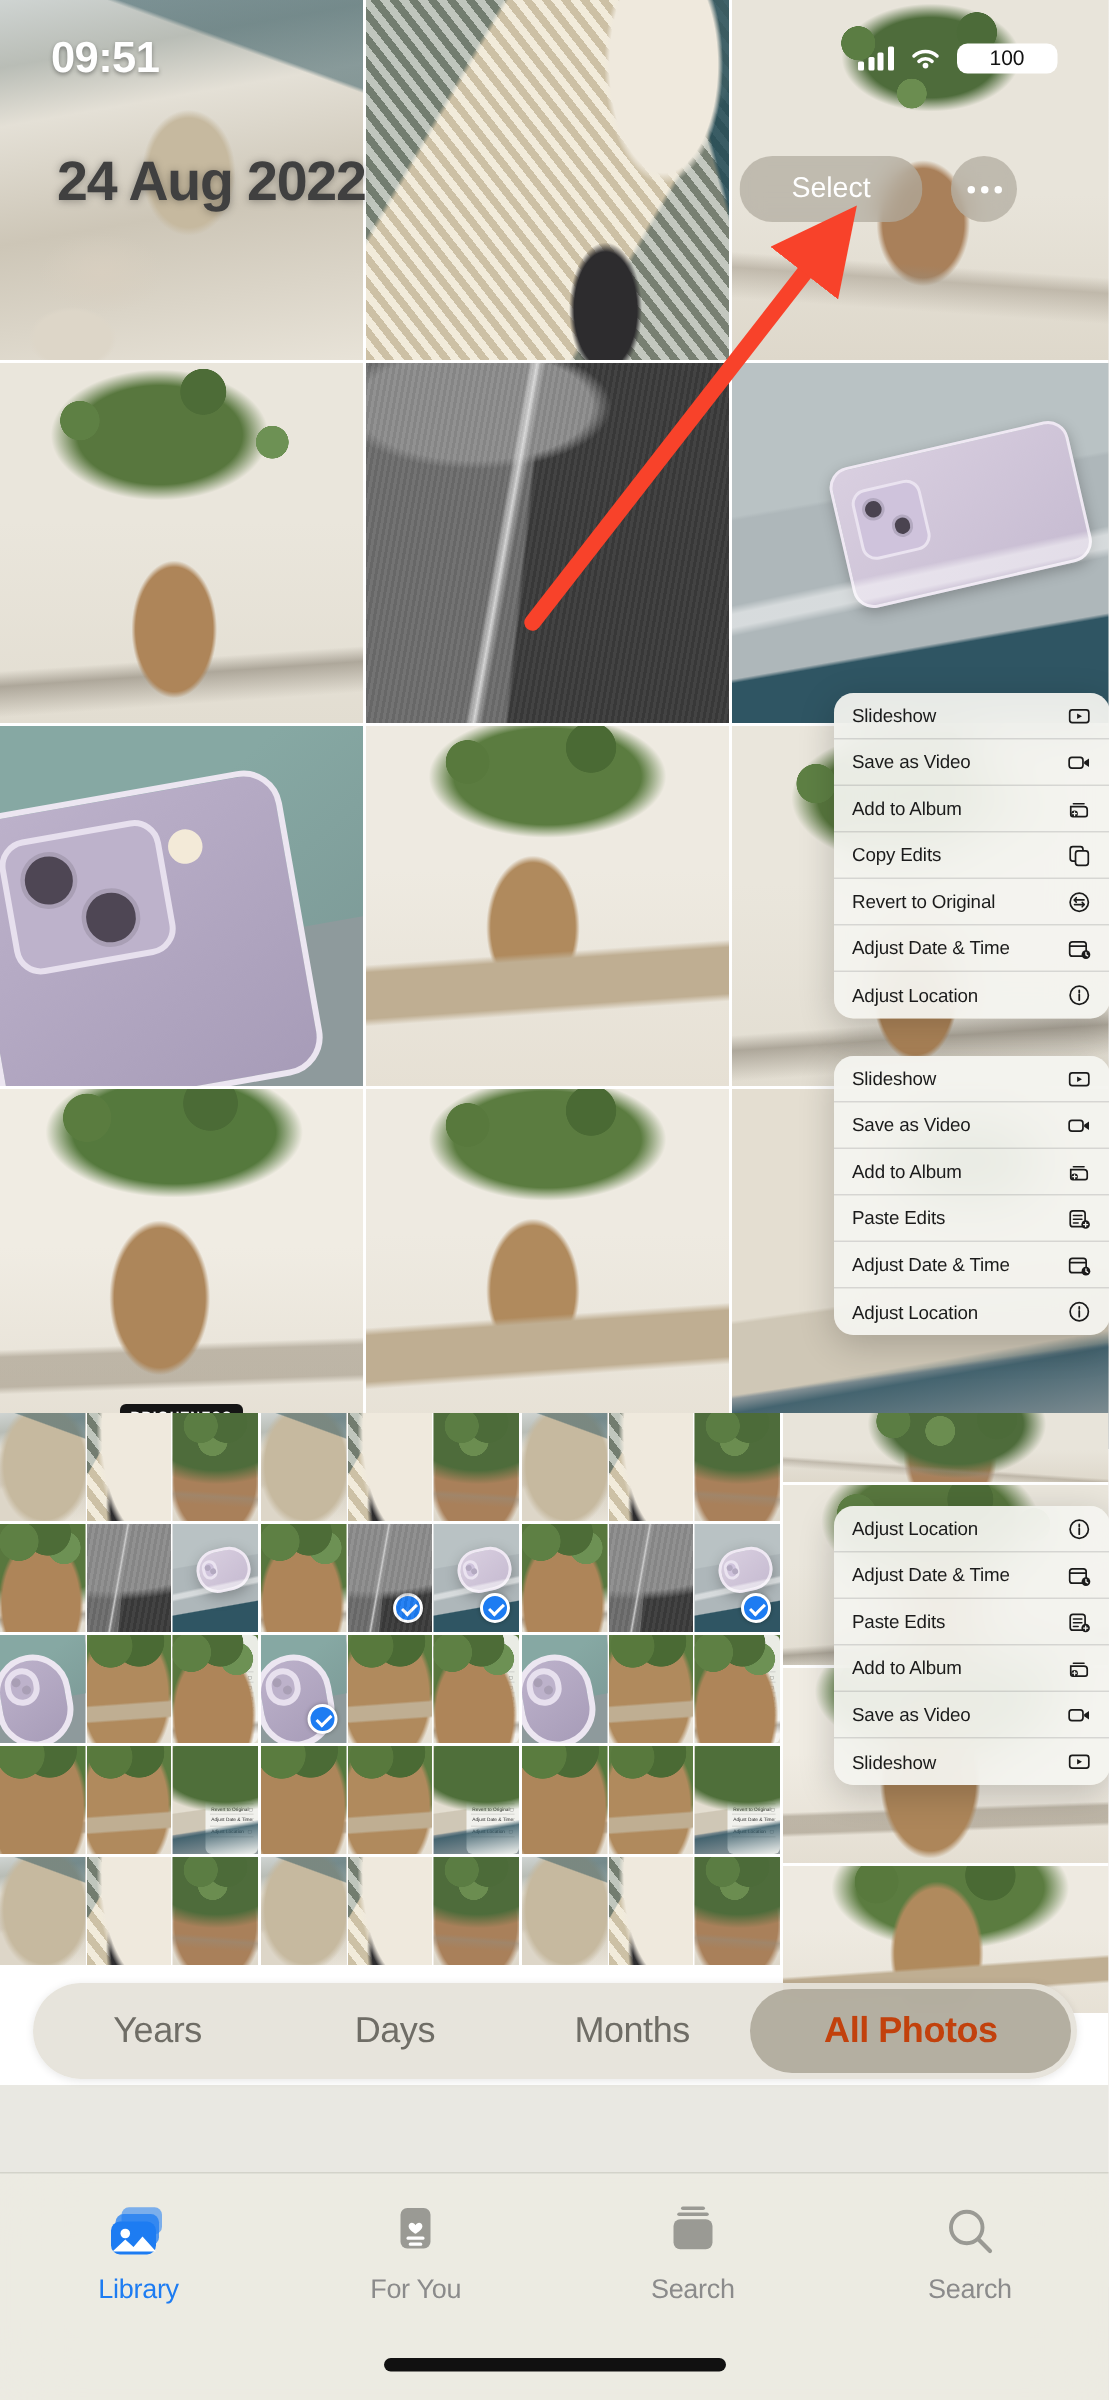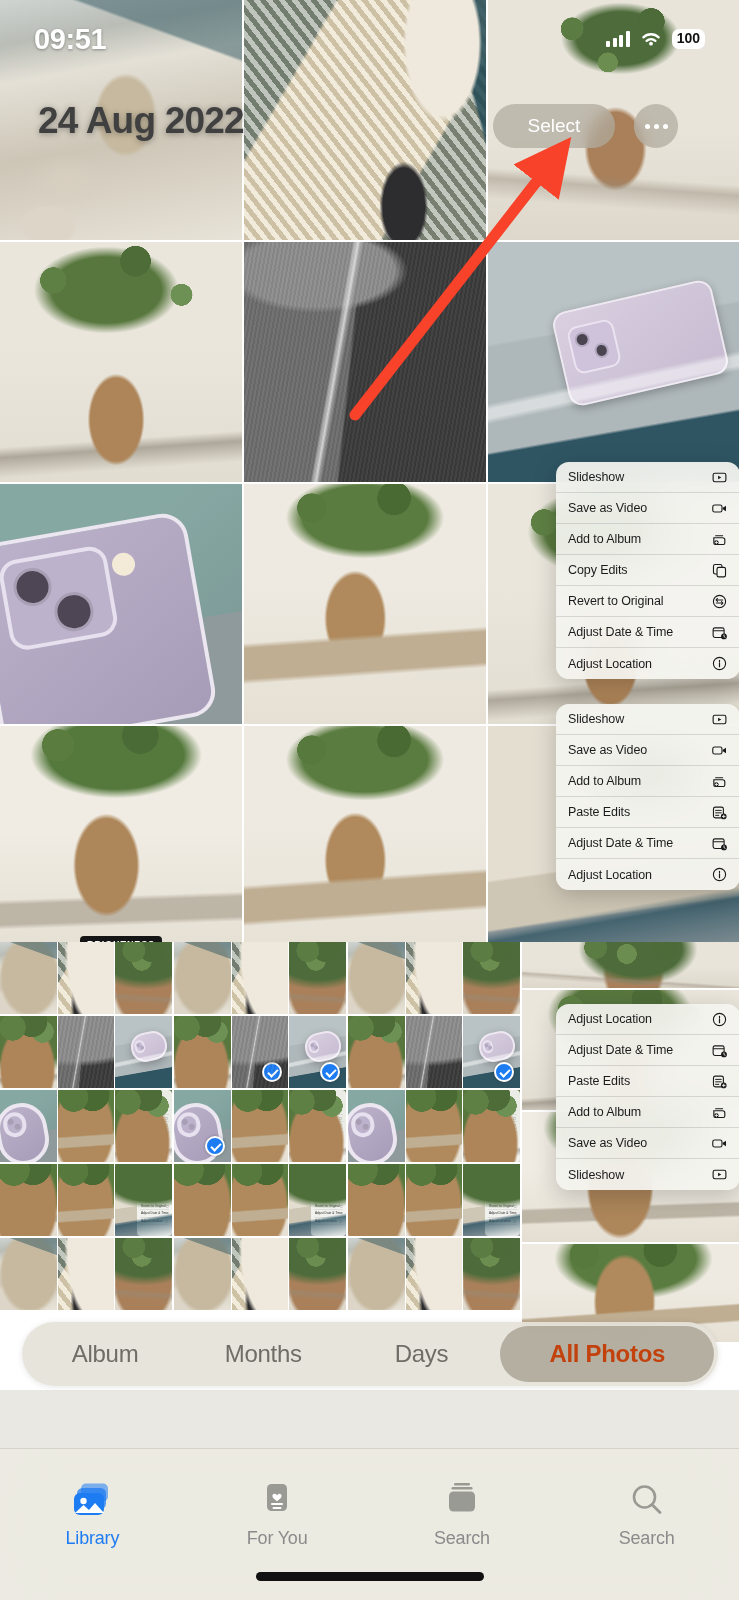--- a/index.html
+++ b/index.html
@@ -267,22 +267,22 @@
   }
   .sb-right{ display:flex; align-items:center; gap:9px; margin-top:6px; }
   .bars{ display:flex; align-items:flex-end; gap:2.5px; height:16px; }
   .bars i{ width:4px; background:#fff; border-radius:1px; display:block; }
   .bars i:nth-child(1){ height:6px; }
   .bars i:nth-child(2){ height:9px; }
   .bars i:nth-child(3){ height:12.5px; }
   .bars i:nth-child(4){ height:16px; }
   .wifi svg{ display:block; }
   .battery{
-    background:#fff; color:#111; font-size:14px; font-weight:700;
-    border-radius:7px; padding:1px 5px 2px; line-height:1.15;
+    background:#fff; color:#111; font-size:14px; font-weight:400;
+    border-radius:7px; padding:1px 22px 2px; line-height:1.15;
   }
 
   
   .hdr-date{
     position:absolute; left:38px; top:100px;
     color:#404040; font-size:37px; font-weight:700; letter-spacing:-.8px;
     text-shadow:0 1px 6px rgba(0,0,0,.35);
   }
   .btn-select{
     position:absolute; left:493px; top:104px;
@@ -326,21 +326,21 @@
     color:#c2410c; font-weight:700;
     flex:1.35;
   }
 
   
   .tabbar{
     position:absolute; left:0; bottom:0; width:739px; height:152px;
     background:rgba(236,234,226,.92);
     backdrop-filter:blur(24px); -webkit-backdrop-filter:blur(24px);
     border-top:.5px solid rgba(0,0,0,.10);
-    display:flex; align-items:flex-start; padding-top:30px;
+    display:flex; align-items:flex-start; padding-top:18px;
   }
   .tab{
     flex:1; display:flex; flex-direction:column; align-items:center; gap:7px;
     cursor:pointer; color:#8b8b8b;
   }
   .tab .tlabel{ font-size:18px; letter-spacing:-.2px; }
   .tab.active{ color:#1d7cf2; }
   .tab .ticon{ height:42px; display:flex; align-items:center; justify-content:center; }
   .home-indicator{
     position:absolute; left:50%; transform:translateX(-50%); bottom:19px;
@@ -973,23 +973,23 @@
   <svg class="arrow-svg" viewBox="0 0 739 1600">
     <defs>
       <marker id="ahead" markerWidth="5.2" markerHeight="5.2" refX="2.2" refY="2.6" orient="auto">
         <path d="M0,0 L5.2,2.6 L0,5.2 z" fill="#F8422A"></path>
       </marker>
     </defs>
     <line x1="355" y1="415" x2="551" y2="163" stroke="#F8422A" stroke-width="11" stroke-linecap="round" marker-end="url(#ahead)"></line>
   </svg>
 
   <div class="segmented">
-      <div class="seg">Album</div>
+      <div class="seg">Years</div>
+      <div class="seg">Days</div>
       <div class="seg">Months</div>
-      <div class="seg">Days</div>
       <div class="seg active">All Photos</div>
     </div>
 
   <div class="tabbar">
 
     <div class="tab active">
       <span class="ticon">
         <svg width="40" height="36" viewBox="0 0 40 36">
           <rect x="9" y="1.5" width="27" height="18" rx="5" fill="#1D7CF2" opacity=".55"></rect>
           <rect x="5" y="6" width="29" height="21" rx="5.5" fill="#1D7CF2" opacity=".75"></rect>

